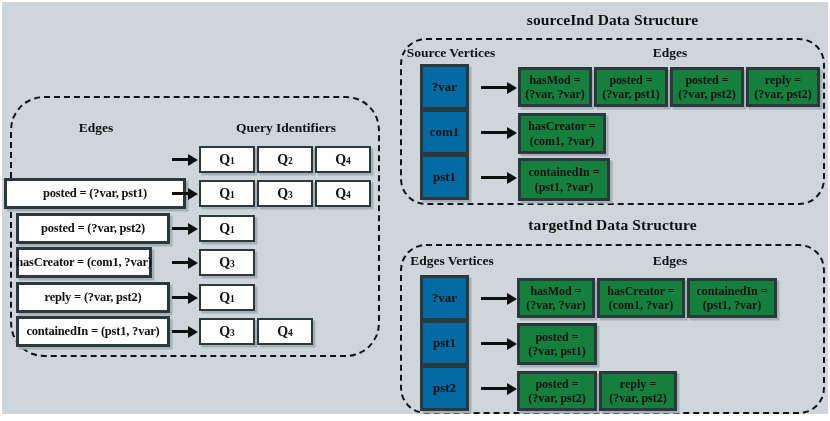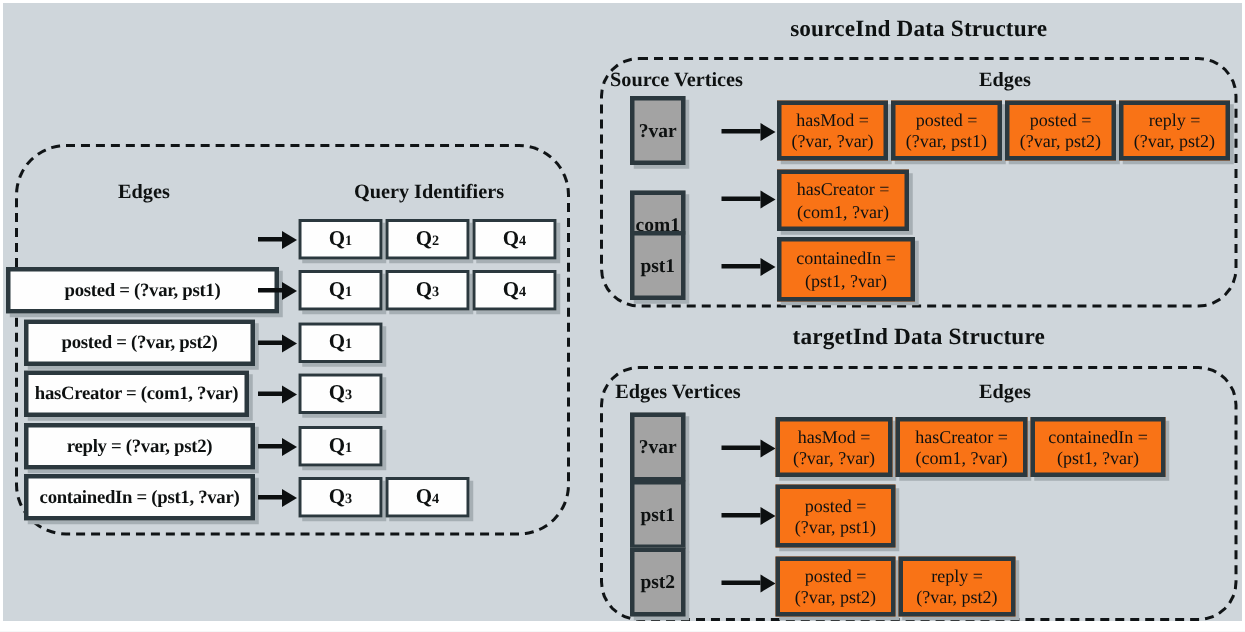--- a/index.html
+++ b/index.html
@@ -30,30 +30,30 @@
   .edgekey{font-weight:bold;font-size:12.5px;letter-spacing:-0.2px;white-space:nowrap;}
   .qrow{position:absolute;display:flex;gap:2px;}
   .qcell{
     width:56px;height:27px;background:#fefefe;border:2.5px solid #2b383e;
     box-shadow:2.5px 2.5px 0 #a6afb4;
     display:flex;align-items:center;justify-content:center;
     font-weight:bold;font-size:14px;
   }
   .qcell sub{font-size:9.5px;line-height:1;transform:translateY(2px);}
   .vbox{
-    position:absolute;width:37px;height:46px;background:#a3a3a3;border:3px solid #2b383e;
+    position:absolute;width:49px;height:46px;background:#0369a1;border:3px solid #2b383e;
     box-shadow:2.5px 2.5px 0 #a6afb4;
     display:flex;align-items:center;justify-content:center;
     font-weight:bold;font-size:13px;
   }
   .erow{position:absolute;display:flex;gap:2px;}
   .ebox{
-    background:#f97316;border:3px solid #2b383e;box-shadow:2.5px 2.5px 0 #a6afb4;
+    background:#15803d;border:3px solid #2b383e;box-shadow:2.5px 2.5px 0 #a6afb4;
     display:flex;flex-direction:column;align-items:center;justify-content:center;
-    font-weight:normal;font-size:12px;line-height:1.2;text-align:center;white-space:nowrap;
+    font-weight:bold;font-size:12px;line-height:1.2;text-align:center;white-space:nowrap;
   }
   .arrow{position:absolute;height:3px;background:#0c0f10;}
   .arrow::after{
     content:"";position:absolute;right:-10px;top:-4.5px;width:0;height:0;
     border-left:10px solid #0c0f10;border-top:6px solid transparent;border-bottom:6px solid transparent;
   }
 </style>
 </head>
 <body>
 
@@ -103,21 +103,21 @@
       <span class="edgekey">posted = (?var, pst2)</span>
     </div>
     <div class="arrow" style="left:170px;top:225px;width:16px;"></div>
     <div class="qrow" style="left:197px;top:213px;">
       <div class="qcell">
           <span>Q</span>
           <sub>1</sub>
         </div>
     </div>
 
-    <div class="wbox" style="left:14px;top:245px;width:150px;height:31px;">
+    <div class="wbox" style="left:14px;top:245px;width:136px;height:31px;">
       <span class="edgekey">hasCreator = (com1, ?var)</span>
     </div>
     <div class="arrow" style="left:170px;top:259px;width:16px;"></div>
     <div class="qrow" style="left:197px;top:247px;">
       <div class="qcell">
           <span>Q</span>
           <sub>3</sub>
         </div>
     </div>
 
@@ -148,21 +148,21 @@
     </div>
 
     <div class="title" style="left:398px;top:9px;width:425px;">sourceInd Data Structure</div>
     <div class="dashedbox" style="left:398px;top:36px;width:425px;height:167px;border-radius:26px;"></div>
     <div class="colhead" style="left:384px;top:43px;width:130px;">Source Vertices</div>
     <div class="colhead" style="left:598px;top:43px;width:140px;">Edges</div>
 
     <div class="vbox" style="left:418px;top:62px;">
       <span>?var</span>
     </div>
-    <div class="vbox" style="left:418px;top:125px;">
+    <div class="vbox" style="left:418px;top:107px;">
       <span>com1</span>
     </div>
     <div class="vbox" style="left:418px;top:152px;">
       <span>pst1</span>
     </div>
 
     <div class="arrow" style="left:479px;top:84px;width:26px;"></div>
     <div class="arrow" style="left:479px;top:129px;width:26px;"></div>
     <div class="arrow" style="left:479px;top:174px;width:26px;"></div>
 

